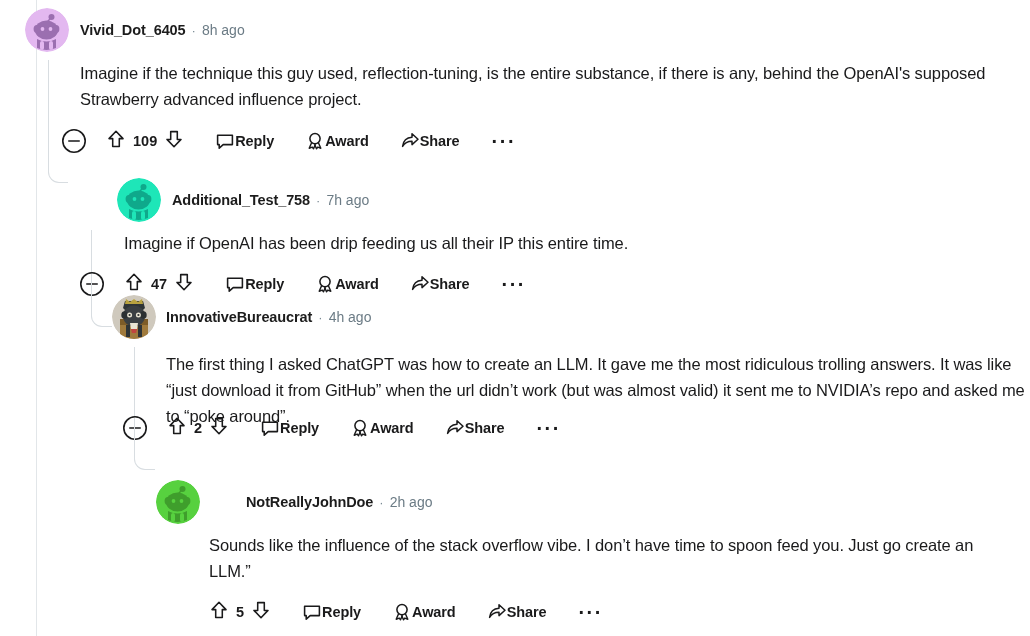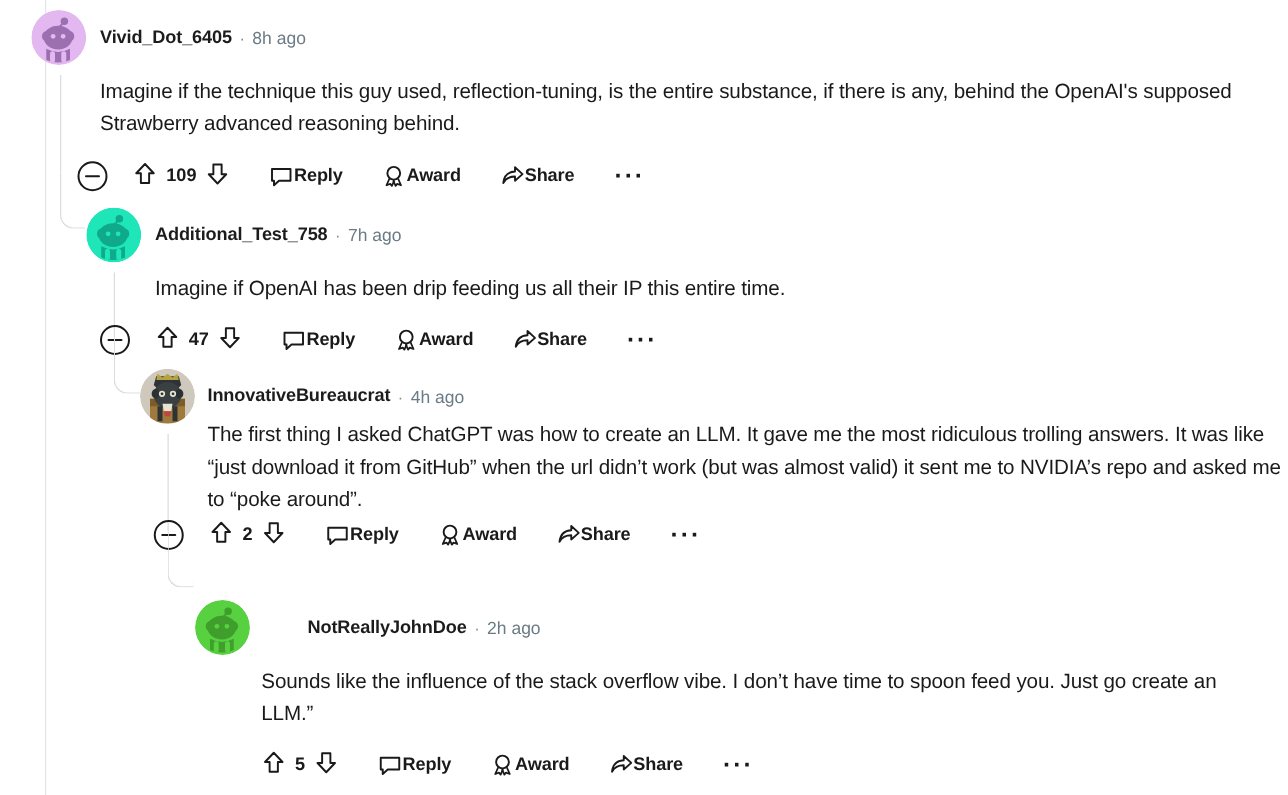--- a/index.html
+++ b/index.html
@@ -173,21 +173,21 @@
       </div>
       <div style="position:absolute; left:80px; display:flex; align-items:center;">
         <span class="c-name">Vivid_Dot_6405</span>
         <span class="c-dot">·</span>
         <span class="c-age">8h ago</span>
       </div>
     </div>
 
     <div class="tline" style="left:48px; top:52px; height:78px;"></div>
 
-    <div class="c-body" style="position:absolute; left:80px; top:52px; width:925px;">Imagine if the technique this guy used, reflection-tuning, is the entire substance, if there is any, behind the OpenAI's supposed Strawberry advanced reasoning behind.</div>
+    <div class="c-body" style="position:absolute; left:80px; top:52px; width:925px;">Imagine if the technique this guy used, reflection-tuning, is the entire substance, if there is any, behind the OpenAI's supposed Strawberry advanced influence project.</div>
 
     <div class="c-actions" style="position:absolute; left:36px; top:117px;padding-left:25px;">
       <div class="act collapse-btn" style="margin-right:19px;">
         <svg width="26" height="26" viewBox="0 0 26 26">
           <circle cx="13" cy="13" r="11.2" fill="none" stroke="#1a1a1b" stroke-width="1.6"></circle>
           <line x1="7.8" y1="13" x2="18.2" y2="13" stroke="#1a1a1b" stroke-width="1.6" stroke-linecap="round"></line>
         </svg>
       </div>
       <div class="vote-group">
         <div>
@@ -223,21 +223,21 @@
         <span class="lbl">Share</span>
       </div>
       <div class="act" style="margin-left:32px;">
         <span class="dots">···</span>
       </div>
     </div>
 
     <div class="telbow" style="left:48px; top:130px; width:20px; height:45px;"></div>
   </div>
 
-  <div class="comment" style="top:166px;">
+  <div class="comment" style="top:178px;padding-left:48px;">
     <div class="c-head">
       <div class="avatar" style="left:69px; top:0px;">
         <svg viewBox="0 0 44 44">
           <circle cx="22" cy="22" r="22" fill="#1ee6b8"></circle>
           <circle cx="26.5" cy="9" r="3" fill="#0fa98b"></circle>
           <path d="M21.5 14.5 L25.5 10.5" stroke="#0fa98b" stroke-width="1.6" fill="none"></path>
           <ellipse cx="21.5" cy="22" rx="11.5" ry="9.5" fill="#0fa98b"></ellipse>
           <ellipse cx="12" cy="21" rx="3.4" ry="4" fill="#0fa98b"></ellipse>
           <ellipse cx="31" cy="21" rx="3.4" ry="4" fill="#0fa98b"></ellipse>
           <circle cx="17.5" cy="21" r="1.9" fill="#1ee6b8"></circle>
@@ -330,21 +330,21 @@
       </div>
       <div style="position:absolute; left:166px; display:flex; align-items:center;">
         <span class="c-name">InnovativeBureaucrat</span>
         <span class="c-dot">·</span>
         <span class="c-age">4h ago</span>
       </div>
     </div>
 
     <div class="tline" style="left:134px; top:52px; height:78px;"></div>
 
-    <div class="c-body" style="position:absolute; left:166px; top:40px; width:860px;">The first thing I asked ChatGPT was how to create an LLM. It gave me the most ridiculous trolling answers. It was like “just download it from GitHub” when the url didn’t work (but was almost valid) it sent me to NVIDIA’s repo and asked me to “poke around”.</div>
+    <div class="c-body" style="position:absolute; left:166px; top:56px; width:860px;">The first thing I asked ChatGPT was how to create an LLM. It gave me the most ridiculous trolling answers. It was like “just download it from GitHub” when the url didn’t work (but was almost valid) it sent me to NVIDIA’s repo and asked me to “poke around”.</div>
 
     <div class="c-actions" style="position:absolute; left:122px; top:117px;">
       <div class="act collapse-btn" style="margin-right:19px;">
         <svg width="26" height="26" viewBox="0 0 26 26">
           <circle cx="13" cy="13" r="11.2" fill="none" stroke="#1a1a1b" stroke-width="1.6"></circle>
           <line x1="7.8" y1="13" x2="18.2" y2="13" stroke="#1a1a1b" stroke-width="1.6" stroke-linecap="round"></line>
         </svg>
       </div>
       <div class="vote-group">
         <div>

